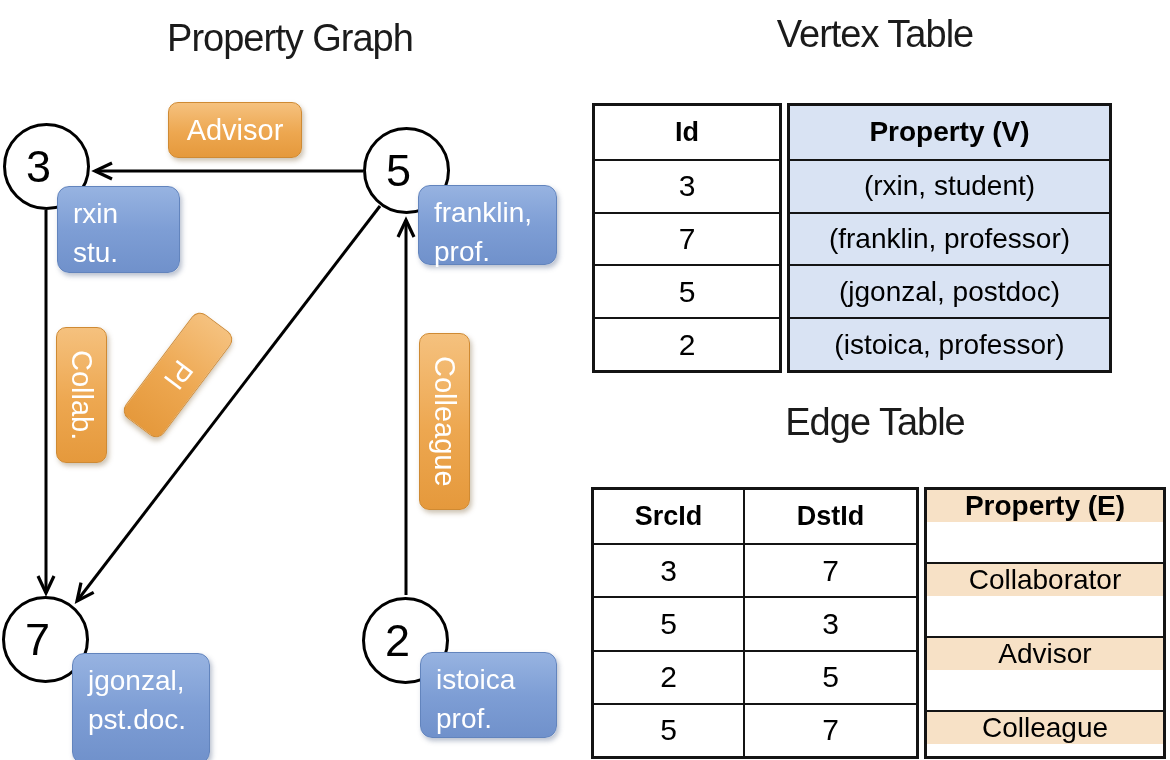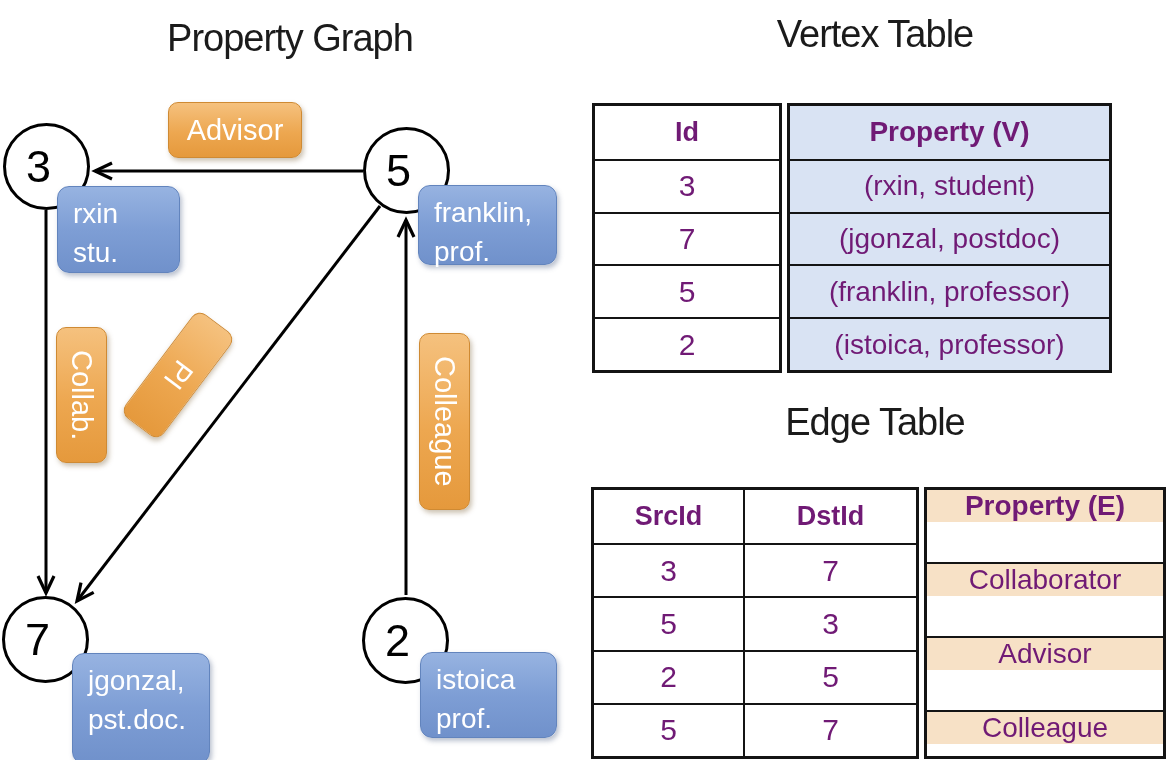--- a/index.html
+++ b/index.html
@@ -38,21 +38,21 @@
   }
   
   .tblock {
     position:absolute; box-sizing:border-box;
     border:3px solid #141414; background:#fff;
     display:grid; grid-template-rows:repeat(5,1fr);
   }
   .cell {
     display:flex; align-items:center; justify-content:center;
     box-sizing:border-box; border-top:2px solid #141414;
-    font-size:30px; color:#701a75;
+    font-size:30px; color:#000000;
   }
   .head { font-weight:bold; font-size:27px; }
   .vt-id-block    { left:592px; top:103px; width:190px; height:270px; }
   .vt-prop-block  { left:787px; top:103px; width:325px; height:270px; }
   .vt-prop-block .cell { background:#D9E3F3; font-size:28px; }
   .et-ids-block   { left:591px; top:487px; width:328px; height:272px;
                     grid-template-columns:149px 1fr; }
   .et-prop-block  { left:924px; top:487px; width:242px; height:272px;gap:40px; }
   .et-prop-block .cell { background:#F7E1C6; font-size:28px; }
   .vt-id-block .cell:first-child,
@@ -120,22 +120,22 @@
   <div class="tblock vt-id-block">
     <div class="cell head">Id</div>
     <div class="cell">3</div>
     <div class="cell">7</div>
     <div class="cell">5</div>
     <div class="cell">2</div>
   </div>
   <div class="tblock vt-prop-block">
     <div class="cell head">Property (V)</div>
     <div class="cell">(rxin, student)</div>
+    <div class="cell">(franklin, professor)</div>
     <div class="cell">(jgonzal, postdoc)</div>
-    <div class="cell">(franklin, professor)</div>
     <div class="cell">(istoica, professor)</div>
   </div>
 
   <div class="big-title" style="left:580px; top:402px; width:590px;">Edge Table</div>
 
   <div class="tblock et-ids-block">
     <div class="cell head src">SrcId</div>
     <div class="cell head dst">DstId</div>
     <div class="cell src">3</div>
     <div class="cell dst">7</div>

